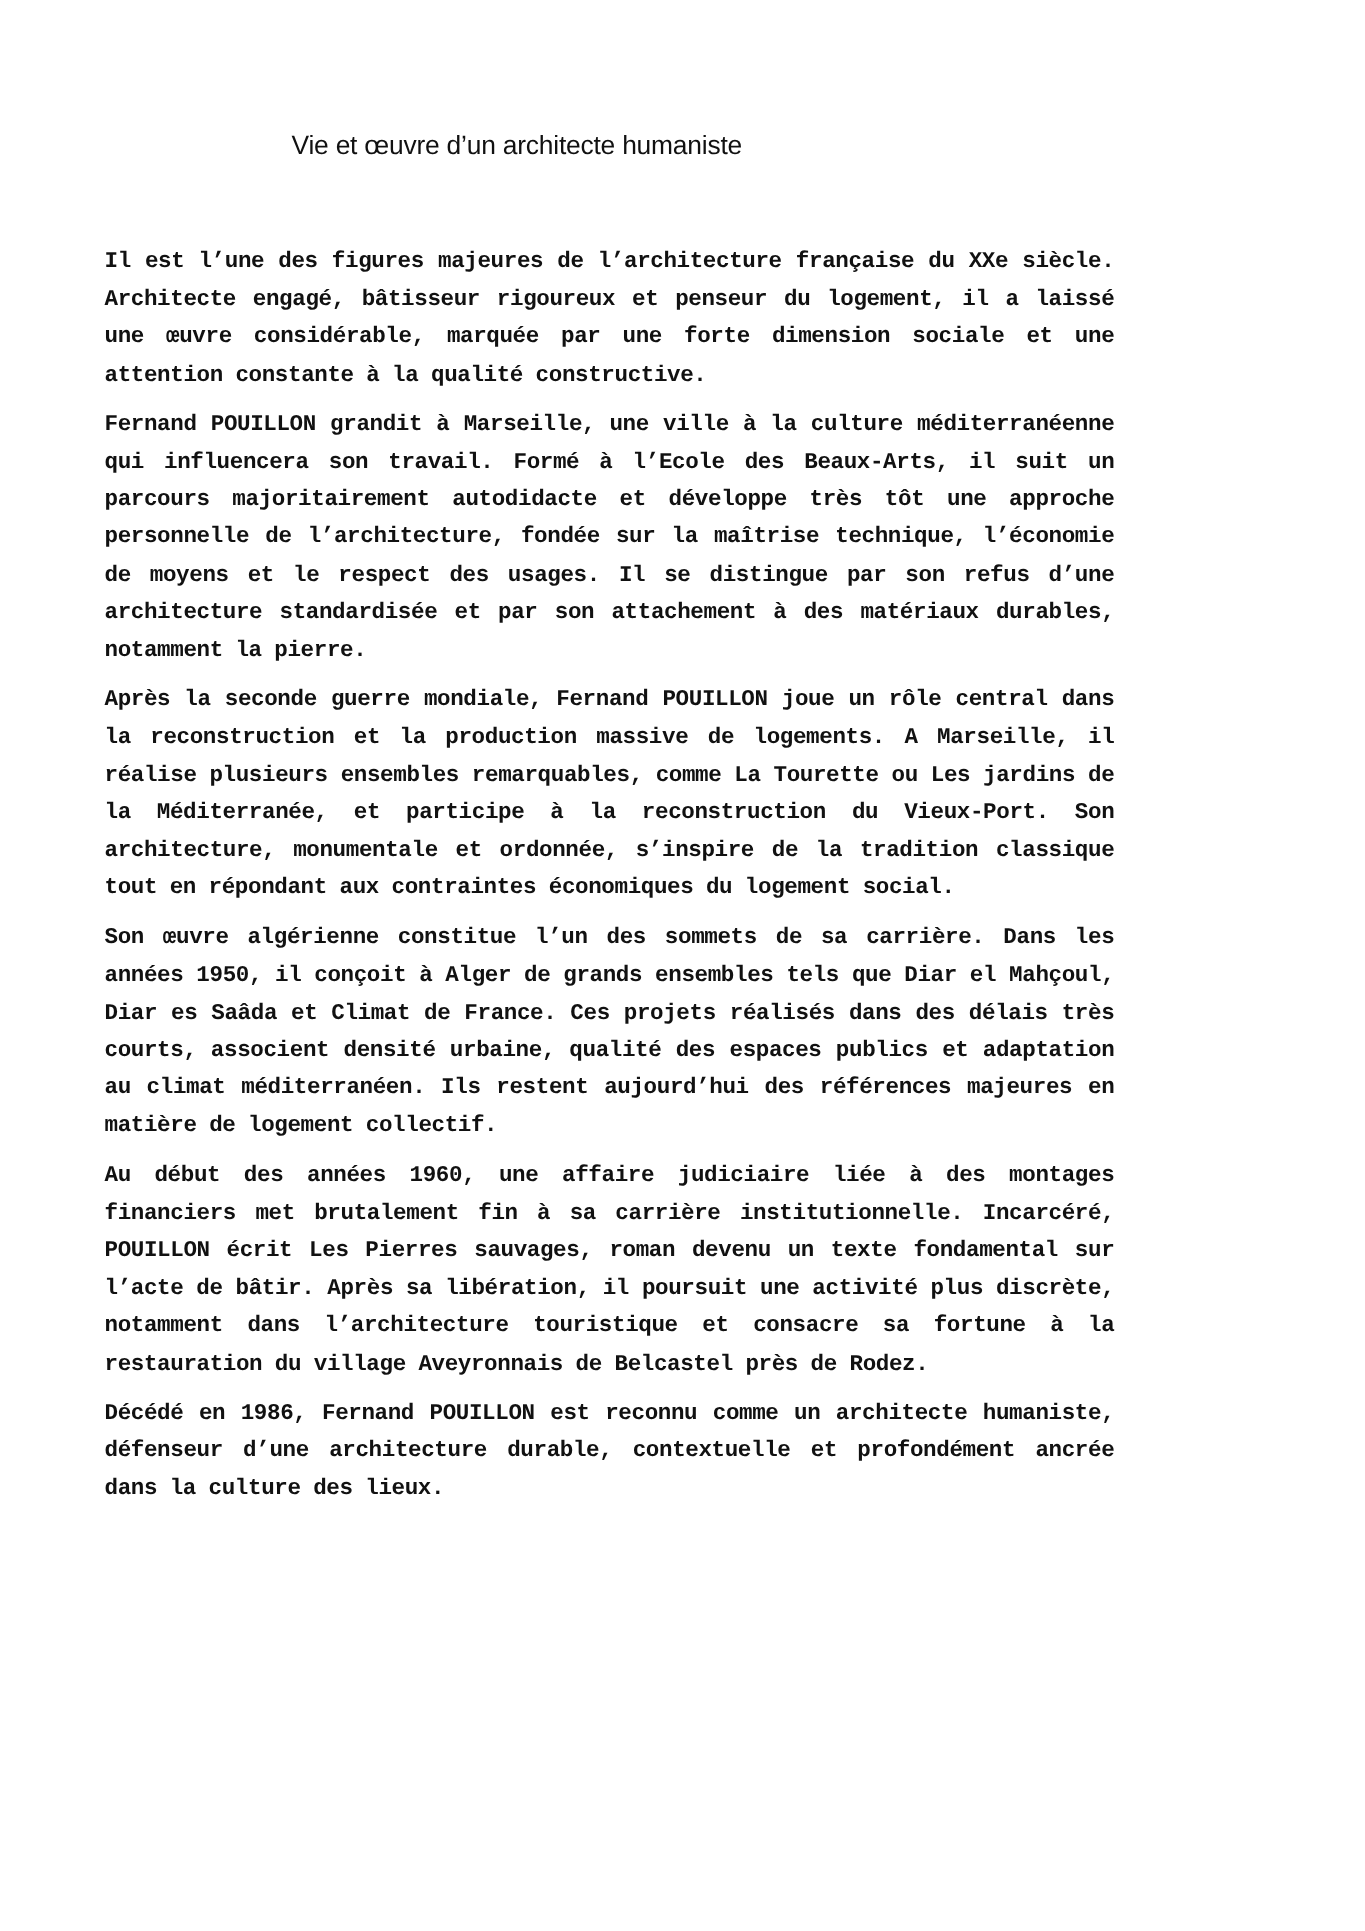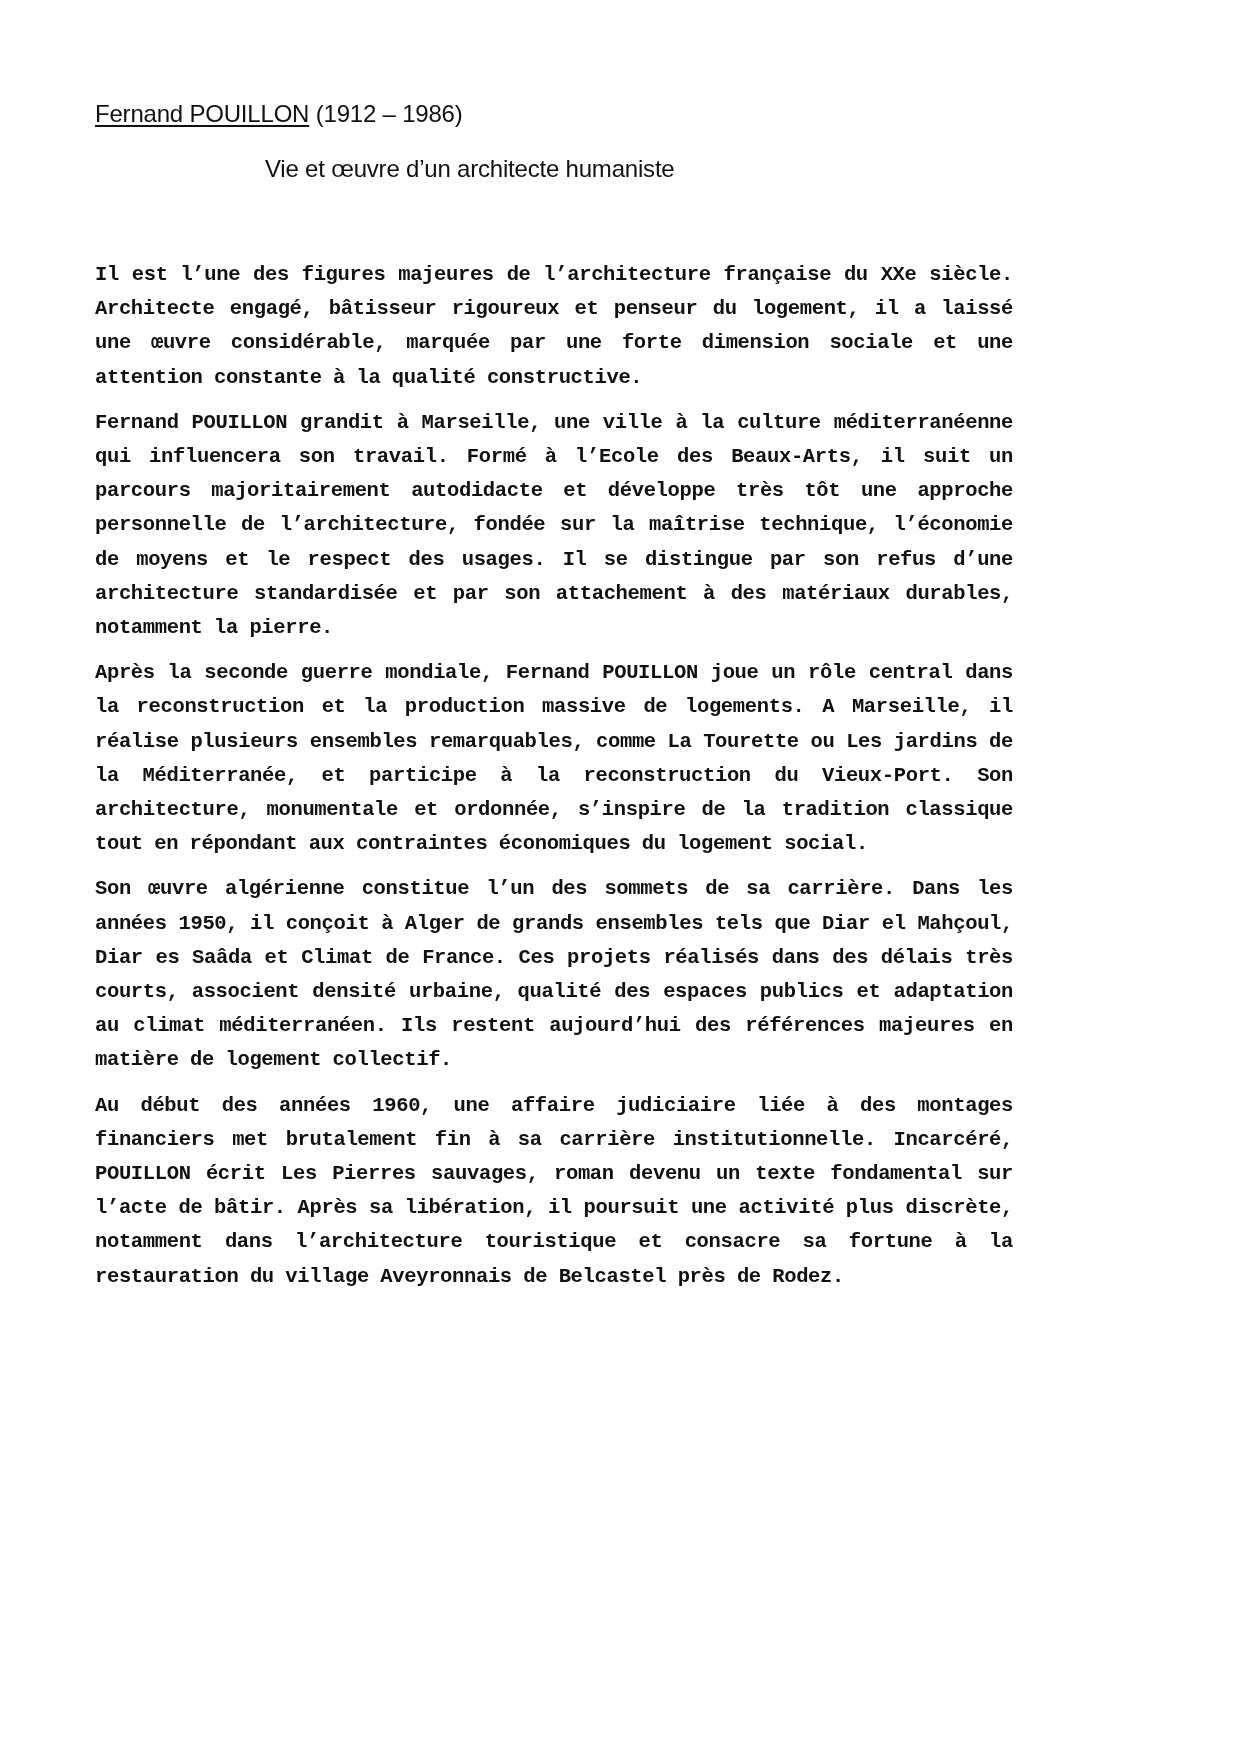--- a/index.html
+++ b/index.html
@@ -56,23 +56,23 @@
       margin: 0 0 11px 0;
       letter-spacing: -0.35px;
       word-spacing: -0.5px;
       font-family: Liberation Mono, monospace;
     }
   </style>
 </head>
 <body>
 
 <div class="page">
-  <h1 class="title"><span class="name">Fernand POUILLON</span><span class="dates"> (1912 – 1986)</span></h1>
   <h2 class="subtitle">Vie et œuvre d’un architecte humaniste</h2>
 
   <div class="body">
     <p class="para">Il est l’une des figures majeures de l’architecture française du XXe siècle. Architecte engagé, bâtisseur rigoureux et penseur du logement, il a laissé une œuvre considérable, marquée par une forte dimension sociale et une attention constante à la qualité constructive.</p>
     <p class="para">Fernand POUILLON grandit à Marseille, une ville à la culture méditerranéenne qui influencera son travail. Formé à l’Ecole des Beaux-Arts, il suit un parcours majoritairement autodidacte et développe très tôt une approche personnelle de l’architecture, fondée sur la maîtrise technique, l’économie de moyens et le respect des usages. Il se distingue par son refus d’une architecture standardisée et par son attachement à des matériaux durables, notamment la pierre.</p>
     <p class="para">Après la seconde guerre mondiale, Fernand POUILLON joue un rôle central dans la reconstruction et la production massive de logements. A Marseille, il réalise plusieurs ensembles remarquables, comme La Tourette ou Les jardins de la Méditerranée, et participe à la reconstruction du Vieux-Port. Son architecture, monumentale et ordonnée, s’inspire de la tradition classique tout en répondant aux contraintes économiques du logement social.</p>
     <p class="para">Son œuvre algérienne constitue l’un des sommets de sa carrière. Dans les années 1950, il conçoit à Alger de grands ensembles tels que Diar el Mahçoul, Diar es Saâda et Climat de France. Ces projets réalisés dans des délais très courts, associent densité urbaine, qualité des espaces publics et adaptation au climat méditerranéen. Ils restent aujourd’hui des références majeures en matière de logement collectif.</p>
     <p class="para">Au début des années 1960, une affaire judiciaire liée à des montages financiers met brutalement fin à sa carrière institutionnelle. Incarcéré, POUILLON écrit Les Pierres sauvages, roman devenu un texte fondamental sur l’acte de bâtir. Après sa libération, il poursuit une activité plus discrète, notamment dans l’architecture touristique et consacre sa fortune à la restauration du village Aveyronnais de Belcastel près de Rodez.</p>
+    <p class="para">Décédé en 1986, Fernand POUILLON est reconnu comme un architecte humaniste, défenseur d’une architecture durable, contextuelle et profondément ancrée dans la culture des lieux.</p>
   </div>
 </div>
 
 </body></html>

